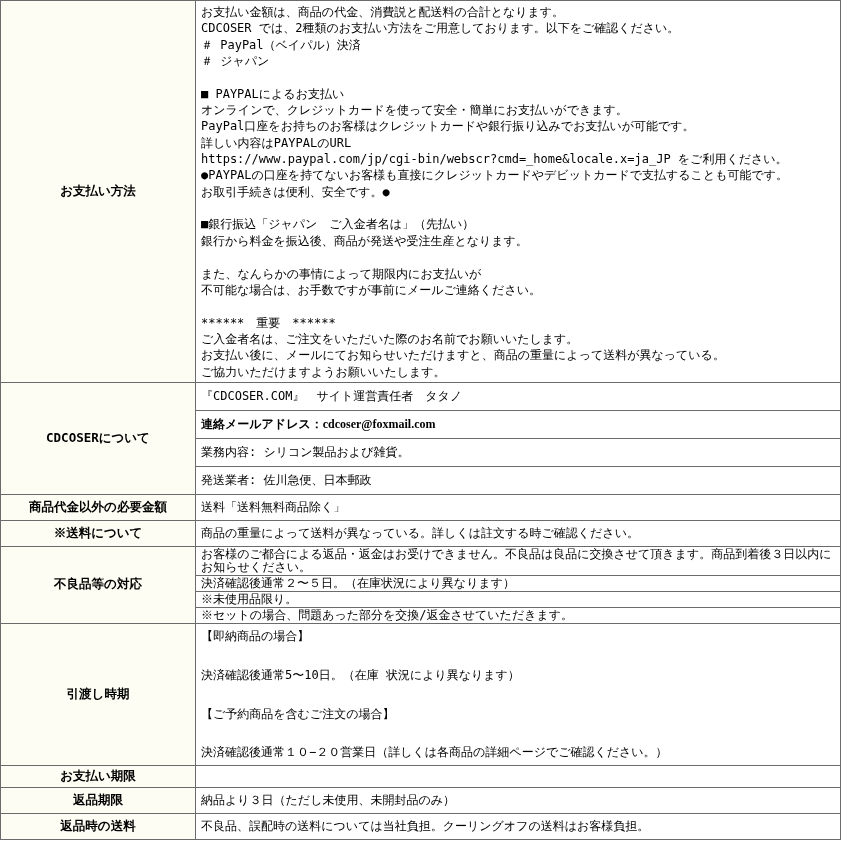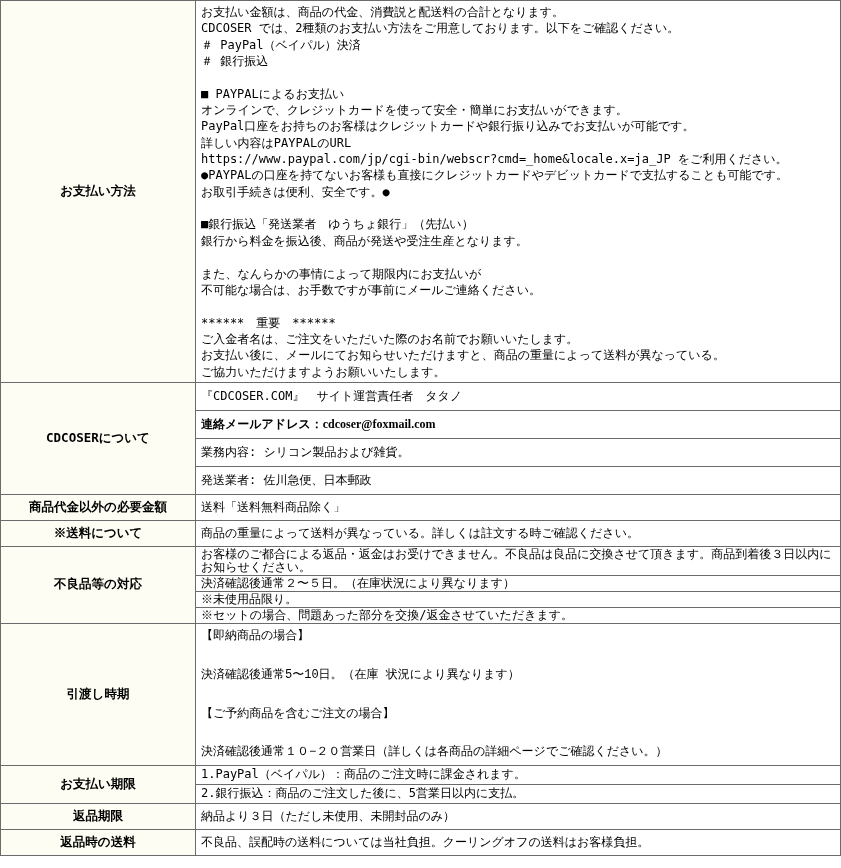--- a/index.html
+++ b/index.html
@@ -43,21 +43,21 @@
   .content-cell{
     flex:1;
     min-width:0;
     display:flex;
     flex-direction:column;
     justify-content:flex-end;
   }
   .content-lines{padding:3px 5px 2px 5px;}
   .line{line-height:16.3px;}
   .row-0 .line{line-height:16.35px;}
-  .row-5 .line{line-height:19.4px;font-family:Liberation Mono, monospace;}
+  .row-5 .line{line-height:19.4px;}
   .subcell{
     padding:2px 5px;
     border-bottom:1px solid var(--bc);
   }
   .subcell:last-child{border-bottom:none;}
   .row-1 .subcell{min-height:25px;display:flex;align-items:center;padding:1px 5px;}
   .row-2 .subcell,.row-3 .subcell,.row-7 .subcell,.row-8 .subcell{
     min-height:21px;display:flex;align-items:center;
   }
   .row-4 .subcell{line-height:13px;padding:1px 5px;}
@@ -69,31 +69,31 @@
 
 <div class="page">
   <div class="shop-table">
       <div class="row row-0">
         <div class="header-cell">お支払い方法</div>
         <div class="content-cell">
           <div class="content-lines">
             <div class="line">お支払い金額は、商品の代金、消費説と配送料の合計となります。</div>
             <div class="line">CDCOSER では、2種類のお支払い方法をご用意しております。以下をご確認ください。</div>
             <div class="line">＃ PayPal（ベイパル）決済</div>
-            <div class="line">＃ 銀行振込</div>
+            <div class="line">＃ ジャパン</div>
             <div class="line">&nbsp;</div>
             <div class="line">■ PAYPALによるお支払い</div>
             <div class="line">オンラインで、クレジットカードを使って安全・簡単にお支払いができます。</div>
             <div class="line">PayPal口座をお持ちのお客様はクレジットカードや銀行振り込みでお支払いが可能です。</div>
             <div class="line">詳しい内容はPAYPALのURL</div>
             <div class="line">https://www.paypal.com/jp/cgi-bin/webscr?cmd=_home&amp;locale.x=ja_JP をご利用ください。</div>
             <div class="line">●PAYPALの口座を持てないお客様も直接にクレジットカードやデビットカードで支払することも可能です。</div>
             <div class="line">お取引手続きは便利、安全です。●</div>
             <div class="line">&nbsp;</div>
-            <div class="line">■銀行振込「発送業者　ゆうちょ銀行」（先払い）</div>
+            <div class="line">■銀行振込「ジャパン　ご入金者名は」（先払い）</div>
             <div class="line">銀行から料金を振込後、商品が発送や受注生産となります。</div>
             <div class="line">&nbsp;</div>
             <div class="line">また、なんらかの事情によって期限内にお支払いが</div>
             <div class="line">不可能な場合は、お手数ですが事前にメールご連絡ください。</div>
             <div class="line">&nbsp;</div>
             <div class="line">******　重要　******</div>
             <div class="line">ご入金者名は、ご注文をいただいた際のお名前でお願いいたします。</div>
             <div class="line">お支払い後に、メールにてお知らせいただけますと、商品の重量によって送料が異なっている。</div>
             <div class="line">ご協力いただけますようお願いいたします。</div>
           </div>
@@ -138,24 +138,20 @@
             <div class="line">決済確認後通常5〜10日。（在庫 状況により異なります）</div>
             <div class="line">&nbsp;</div>
             <div class="line">【ご予約商品を含むご注文の場合】</div>
             <div class="line">&nbsp;</div>
             <div class="line">決済確認後通常１０−２０営業日（詳しくは各商品の詳細ページでご確認ください。）</div>
           </div>
         </div>
       </div>
       <div class="row row-6">
         <div class="header-cell">お支払い期限</div>
-        <div class="content-cell">
-          <div class="subcell">1.PayPal（ベイパル）：商品のご注文時に課金されます。</div>
-          <div class="subcell">2.銀行振込：商品のご注文した後に、5営業日以内に支払。</div>
-        </div>
       </div>
       <div class="row row-7">
         <div class="header-cell">返品期限</div>
         <div class="content-cell">
           <div class="subcell">納品より３日（ただし未使用、未開封品のみ）</div>
         </div>
       </div>
       <div class="row row-8">
         <div class="header-cell">返品時の送料</div>
         <div class="content-cell">

